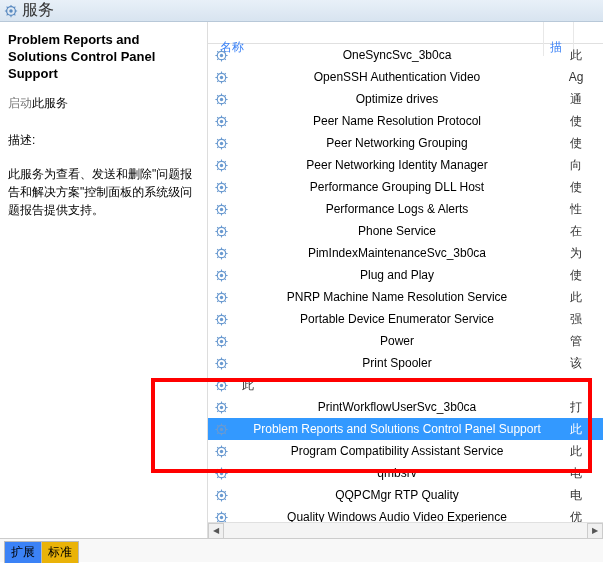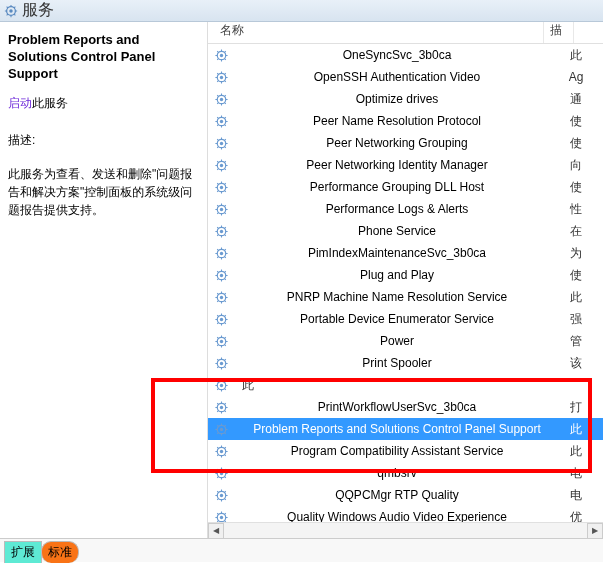--- a/index.html
+++ b/index.html
@@ -4,40 +4,40 @@
 <style>
 * { box-sizing: border-box; margin: 0; padding: 0; }
 body { font-family: "Microsoft YaHei", "Segoe UI", Tahoma, sans-serif; font-size: 12px; background: #fff; width: 603px; height: 564px; overflow: hidden; position: relative; }
 .titlebar { background: linear-gradient(#e8f0f8, #d8e4f0); height: 22px; border-bottom: 1px solid #b8c8d8; display: flex; align-items: center; padding-left: 4px; }
 .title-icon { width: 14px; height: 14px; margin-right: 4px; }
 .titlebar-text { font-size: 16px; color: #333; }
 .main { display: flex; height: 516px; }
 .left-panel { width: 208px; padding: 10px 8px; border-right: 1px solid #ddd; background: #fff; overflow: hidden; }
 .left-panel .selected-name { font-weight: bold; font-size: 13px; color: #000; line-height: 1.3; margin-bottom: 12px; }
 .left-panel .action { margin-bottom: 20px; font-size: 12px; }
-.left-panel .action a { color: #6d28d9; cursor: pointer; text-align: center; }
+.left-panel .action a { color: #737373; cursor: pointer; text-align: center; }
 .left-panel .desc-label { font-size: 12px; color: #000; margin-bottom: 16px; }
 .left-panel .desc-text { font-size: 12px; color: #000; line-height: 1.5; }
 .right-panel { flex: 1; background: #fff; position: relative; overflow: hidden; }
 .list-header { display: flex; height: 22px; border-bottom: 1px solid #e0e0e0; background: #fff; padding-left: 6px; }
-.list-header .col { padding: 0 6px; font-size: 12px; color: #404040; border-right: 1px solid #e8e8e8; }
+.list-header .col { padding: 17px 6px; font-size: 12px; color: #3b82f6; border-right: 1px solid #e8e8e8; }
 .col-name { width: 330px; flex-shrink: 0; }
 .col-desc { width: 30px; flex-shrink: 0; }
 .list-body { overflow-y: auto; overflow-x: auto; height: 478px; text-align: center; }
 .row { display: flex; align-items: center; height: 22px; padding-left: 6px; cursor: default; white-space: nowrap; }
 .row.selected { background: #3399ff; color: #fff; }
 .row.selected .desc-col { color: #fff; }
 .svc-icon { width: 15px; height: 15px; margin-right: 4px; flex-shrink: 0; }
 .name-col { width: 328px; flex-shrink: 0; overflow: hidden; text-overflow: ellipsis; font-size: 12px; }
 .desc-col { width: 30px; flex-shrink: 0; overflow: hidden; font-size: 12px; color: #333; }
 .highlight-box { position: absolute; border: 4px solid #ff0000; pointer-events: none; left: 151px; top: 378px; width: 441px; height: 95px; z-index: 10; }
 .bottom-tabs { height: 24px; border-top: 1px solid #ccc; background: #f8f8f8; display: flex; align-items: flex-end; padding-left: 4px; }
 .tab { display: inline-block; padding: 2px 6px; border: 1px solid #bbb; border-bottom: none; background: #fff; font-size: 12px; margin-right: -1px; cursor: pointer; position: relative; top: 1px; }
-.tab.active { background: #f97316; border-radius: 10px; }
-.tab:not(.active) { background: #5eead4; }
+.tab.active { background: #eab308; }
+.tab:not(.active) { background: #3b82f6; }
 .h-scroll { height: 16px; background: #f4f4f4; border-top: 1px solid #e0e0e0; display: flex; align-items: center; }
 .h-scroll-btn { width: 16px; height: 16px; background: #f0f0f0; border: 1px solid #ccc; display: flex; align-items: center; justify-content: center; font-size: 8px; color: #555; cursor: pointer; }
 .h-scroll-track { flex: 1; height: 16px; background: #f4f4f4; }
 </style>
 </head>
 <body>
 
 <div class="titlebar">
   <svg class="title-icon" viewBox="0 0 16 16">
       <circle cx="8" cy="8" r="5" fill="none" stroke="#5a8ac0" stroke-width="1.5"></circle>

